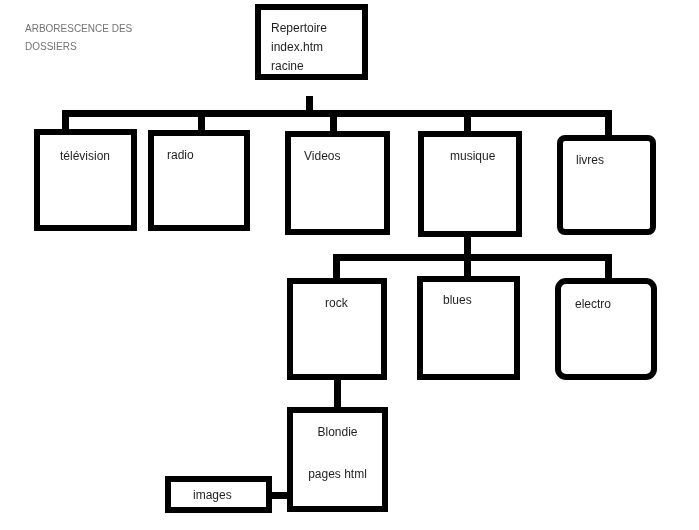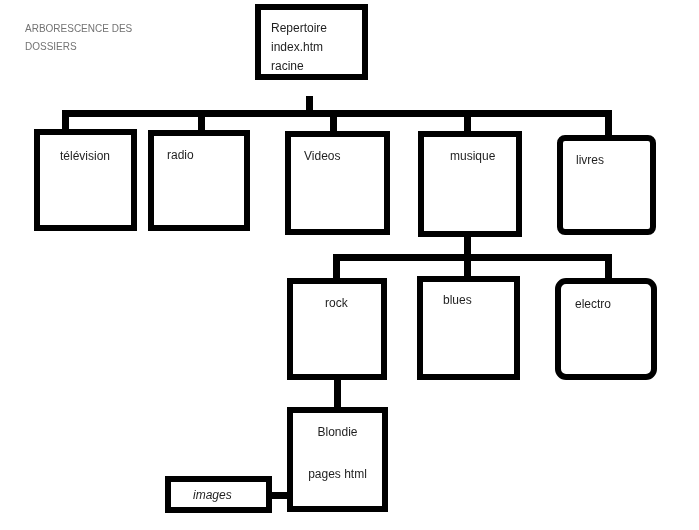--- a/index.html
+++ b/index.html
@@ -44,21 +44,21 @@
   .n-television { left: 13px;  top: 129px; width: 103px; height: 102px; padding: 14px 0 0 20px; margin-left: 21px; }
   .n-radio      { left: 148px; top: 130px; width: 102px; height: 101px; padding: 12px 0 0 13px; }
   .n-videos     { left: 285px; top: 131px; width: 105px; height: 104px; padding: 12px 0 0 13px; }
   .n-musique    { left: 418px; top: 131px; width: 104px; height: 106px; padding: 12px 0 0 26px; }
   .n-livres     { left: 557px; top: 135px; width: 99px;  height: 100px; padding: 12px 0 0 13px; border-radius: 8px; }
   .n-rock       { left: 287px; top: 278px; width: 100px; height: 102px; padding: 12px 0 0 32px; }
   .n-blues      { left: 417px; top: 276px; width: 103px; height: 104px; padding: 11px 0 0 20px; }
   .n-electro    { left: 555px; top: 278px; width: 102px; height: 102px; padding: 13px 0 0 14px; border-radius: 11px; }
   .n-blondie    { left: 287px; top: 407px; width: 101px; height: 105px; padding: 12px 0 0 0; text-align: center; }
   .n-blondie .line2 { margin-top: 27px; }
-  .n-images     { left: 165px; top: 476px; width: 107px; height: 37px; padding: 6px 0 0 22px; font-style: italic; }
+  .n-images     { left: 165px; top: 476px; width: 107px; height: 37px; padding: 6px 0 0 22px; }
 
   
   .c-root-drop     { left: 306px; top: 96px;  width: 7px;   height: 16px; }
   .c-bus1          { left: 62px;  top: 110px; width: 550px; height: 7px; }
   .c-drop-tele     { left: 62px;  top: 110px; width: 7px;   height: 20px; }
   .c-drop-radio    { left: 198px; top: 110px; width: 7px;   height: 21px; }
   .c-drop-videos   { left: 330px; top: 110px; width: 7px;   height: 22px; }
   .c-drop-musique  { left: 464px; top: 110px; width: 7px;   height: 22px; }
   .c-drop-livres   { left: 605px; top: 110px; width: 7px;   height: 26px; }
   .c-musique-drop  { left: 464px; top: 236px; width: 7px;   height: 19px; }

